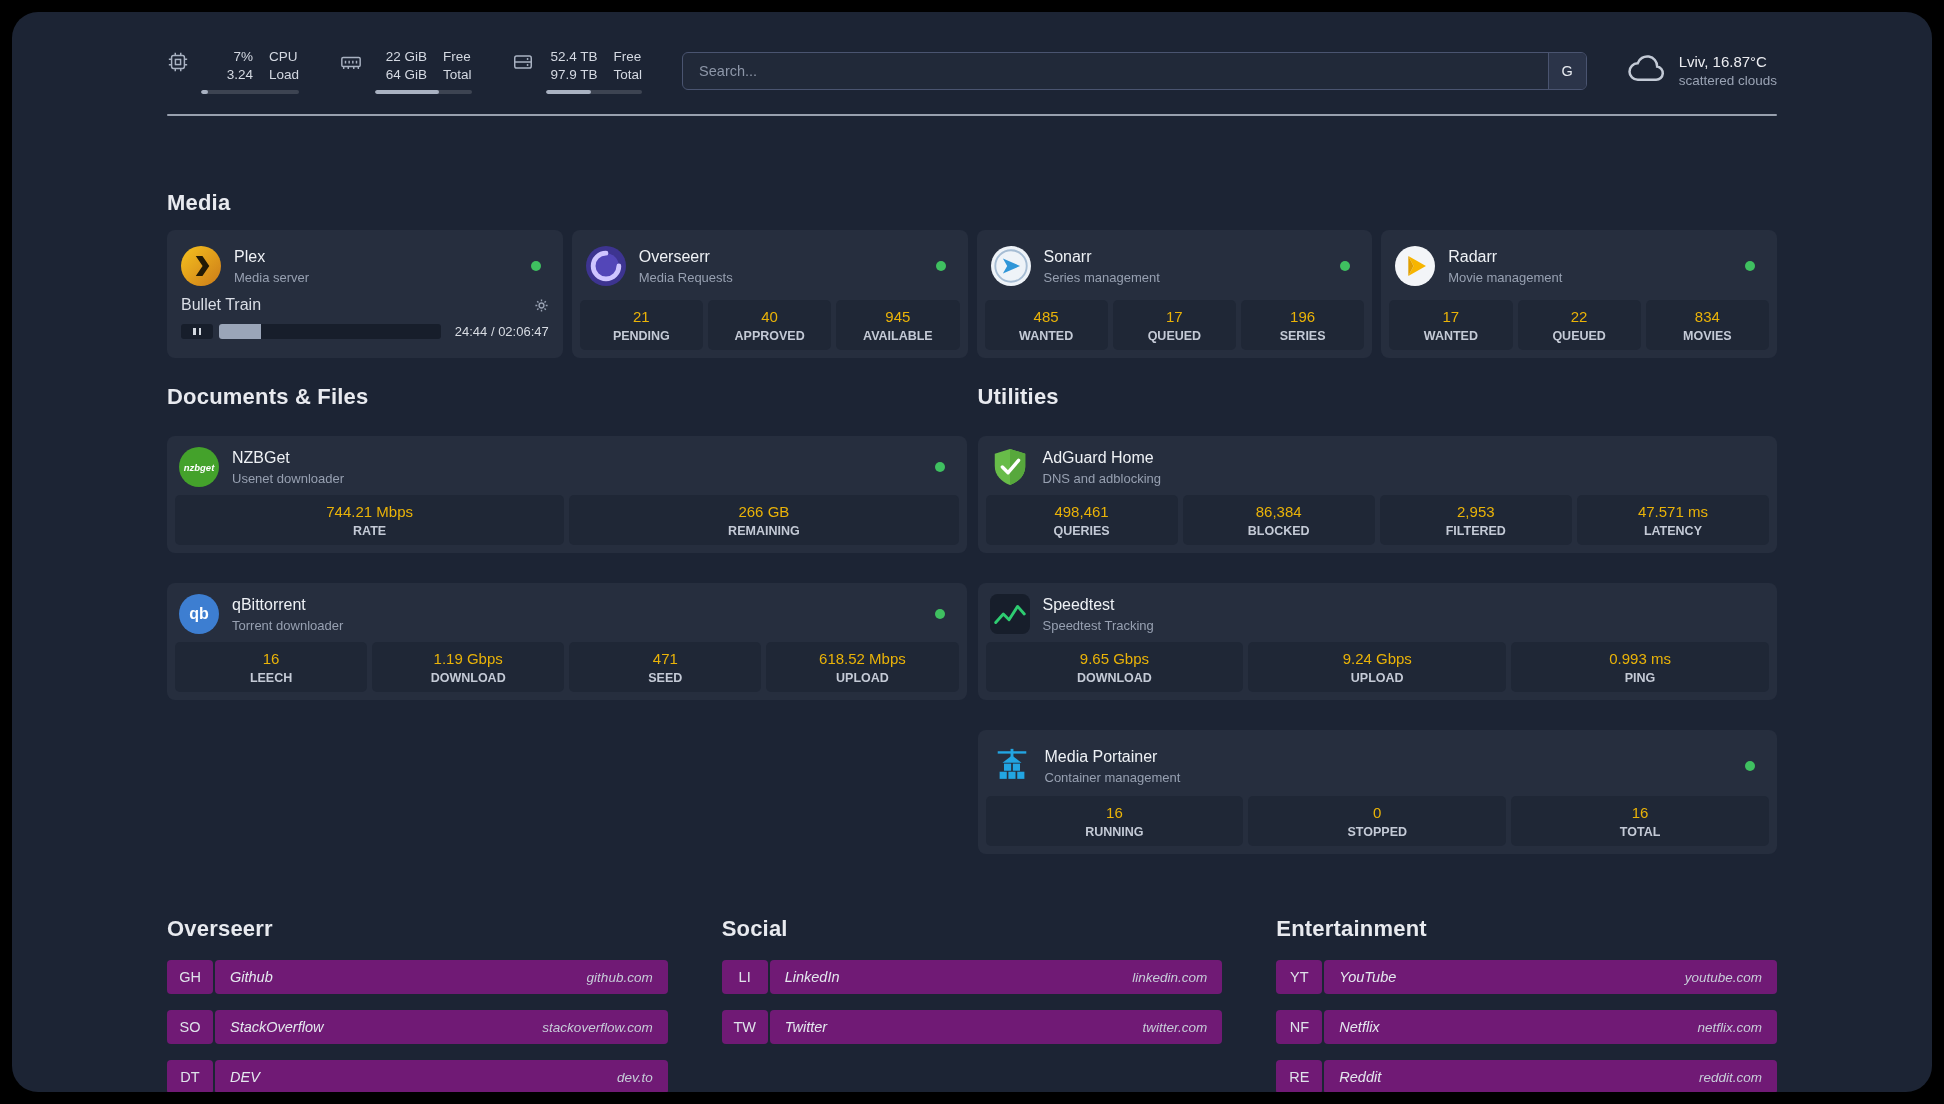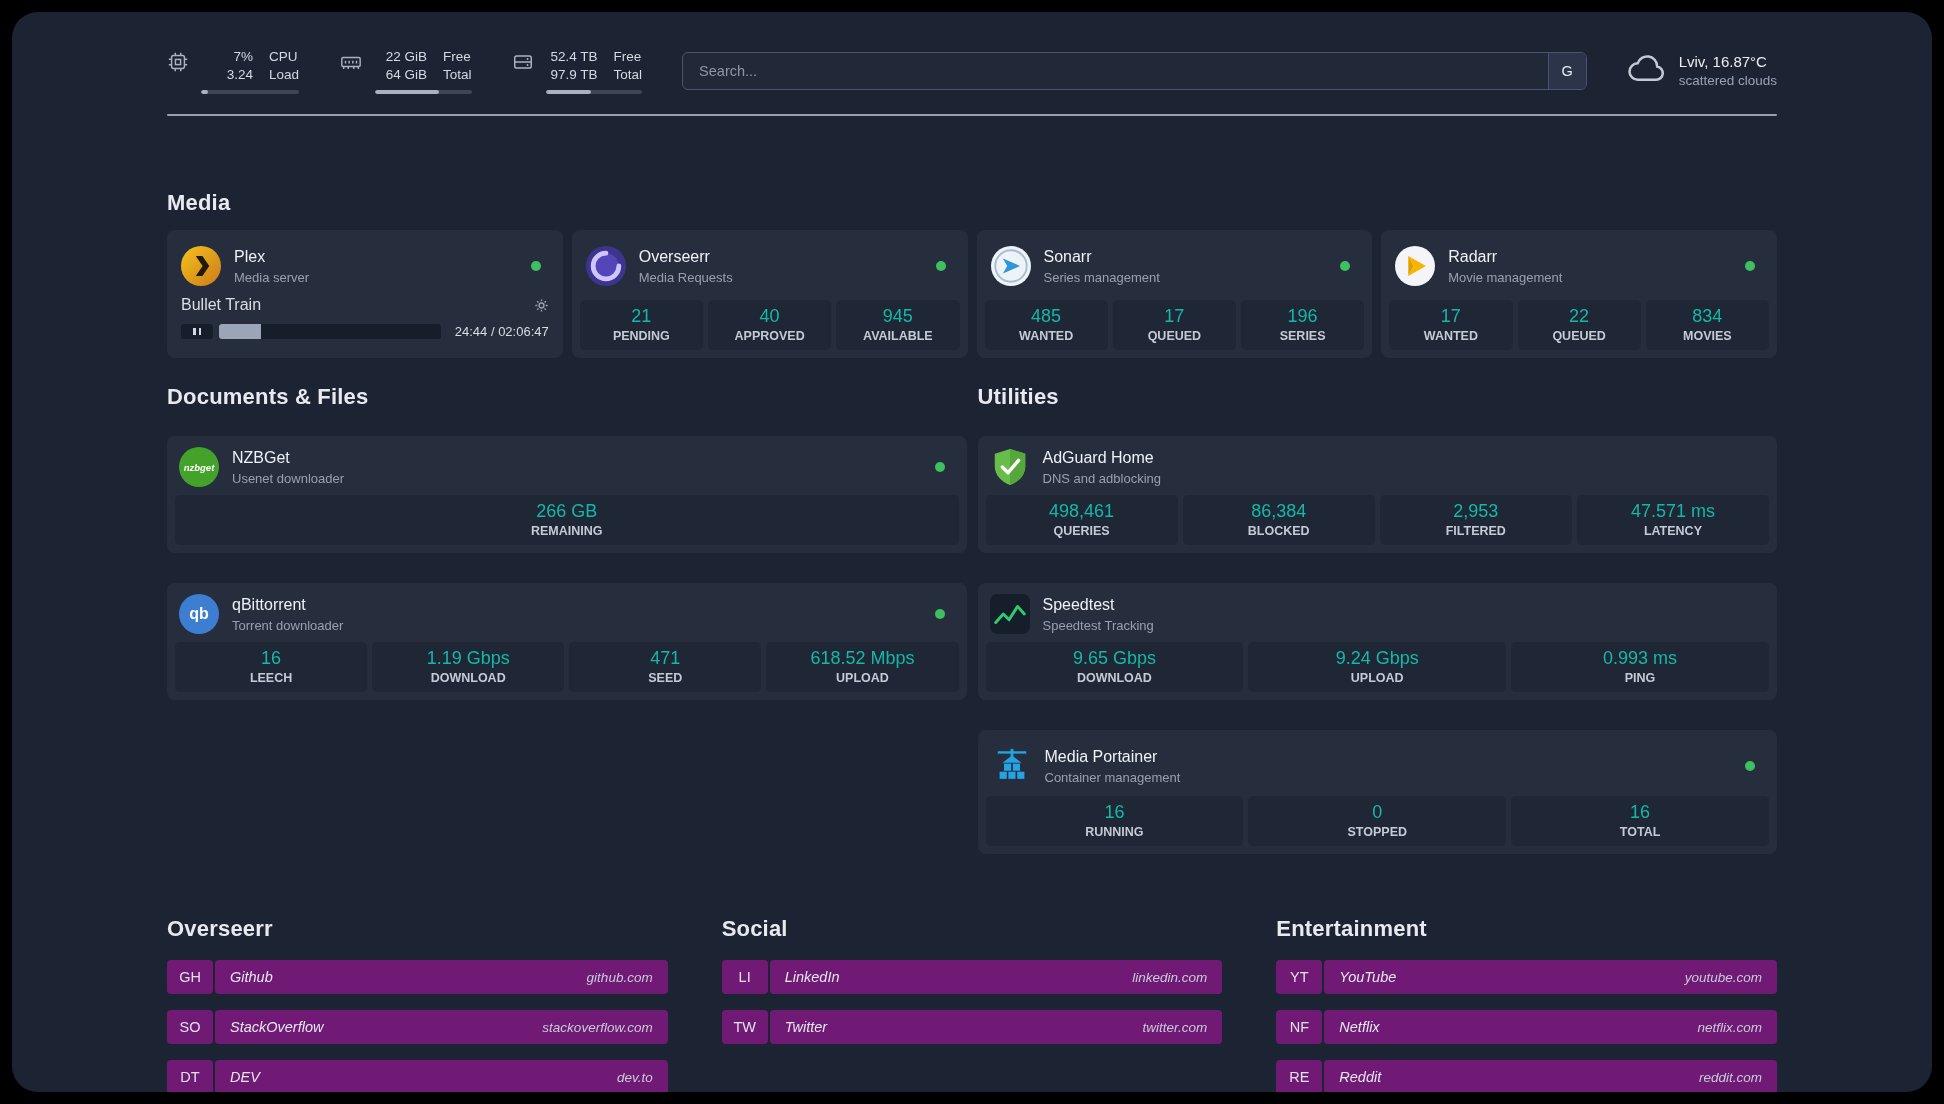--- a/index.html
+++ b/index.html
@@ -52,21 +52,21 @@
   .round-text { border-radius:50%; color:#fff; font-weight:bold; }
   .icon-nzbget { background:#44a22b; font-size:9.5px; font-style:italic; }
   .icon-qb { background:#3d7ed1; font-size:16px; }
   .app-meta { display:flex; flex-direction:column; min-width:0; }
   .app-name { font-size:16px; color:#eef1f5; line-height:20px; white-space:nowrap; }
   .app-desc { font-size:13px; color:#97a0b1; line-height:17px; margin-top:2px; white-space:nowrap; }
   .dot { width:10px; height:10px; border-radius:50%; background:#3fc060; margin-left:auto; margin-right:8px; flex:none; }
 
   .stats { display:flex; gap:5px; }
   .stat { flex:1; background:#1f2736; border-radius:5px; text-align:center; padding:7px 4px 6px; min-width:0; }
-  .stat-value { font-size:18px; color:#14b8a6; line-height:19px; white-space:nowrap; overflow:hidden; }
+  .stat-value { font-size:15px; color:#eab308; line-height:19px; white-space:nowrap; overflow:hidden; }
   .stat-label { font-size:12.5px; font-weight:bold; color:#c4cad6; line-height:16px; margin-top:2px; white-space:nowrap; }
 
   
   .player-row { display:flex; align-items:center; padding:0 6px; }
   .player-title { font-size:16px; color:#dadee6; }
   .gear-btn { margin-left:auto; display:flex; cursor:pointer; }
   .progress-row { display:flex; gap:6px; padding:0 6px; margin-top:10px; padding-bottom:4px; }
   .pause-chip { width:32px; height:15px; background:#171e2b; border-radius:3px; display:flex; align-items:center; justify-content:center; gap:3px; flex:none; cursor:pointer; }
   .pause-chip i { width:2.5px; height:7px; background:#d3d8e0; display:block; }
   .progress-track { flex:1; height:15px; background:#171e2b; border-radius:3px; overflow:hidden; position:relative; }
@@ -335,20 +335,24 @@
       <div class="card">
         <div class="card-head">
           <div class="app-icon round-text icon-nzbget">nzbget</div>
           <div class="app-meta">
             <div class="app-name">NZBGet</div>
             <div class="app-desc">Usenet downloader</div>
           </div>
           <span class="dot"></span>
         </div>
         <div class="stats">
+          <div class="stat">
+              <div class="stat-value">744.21 Mbps</div>
+              <div class="stat-label">RATE</div>
+            </div>
           <div class="stat">
               <div class="stat-value">266 GB</div>
               <div class="stat-label">REMAINING</div>
             </div>
         </div>
       </div>
 
       <div class="card">
         <div class="card-head">
           <div class="app-icon round-text icon-qb">qb</div>

